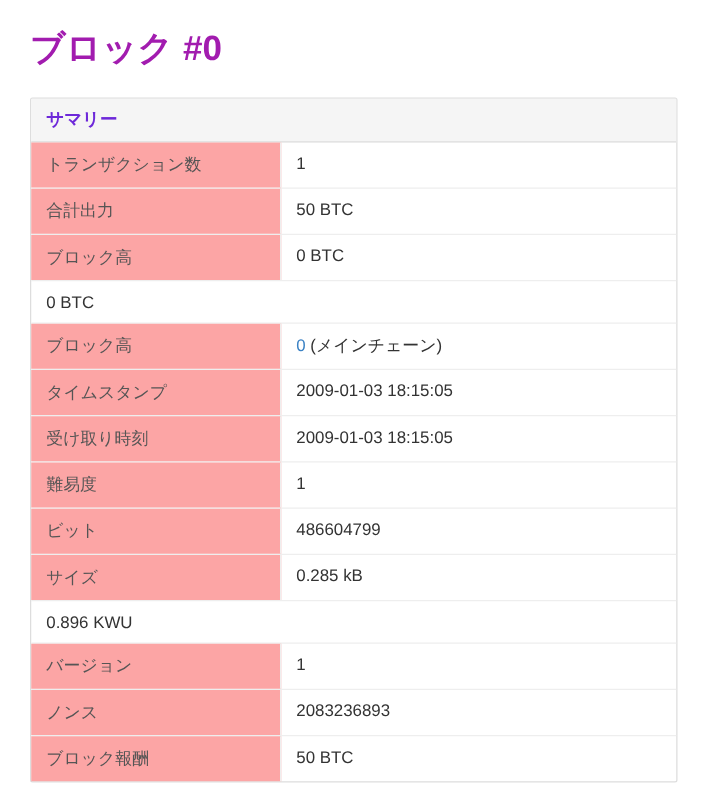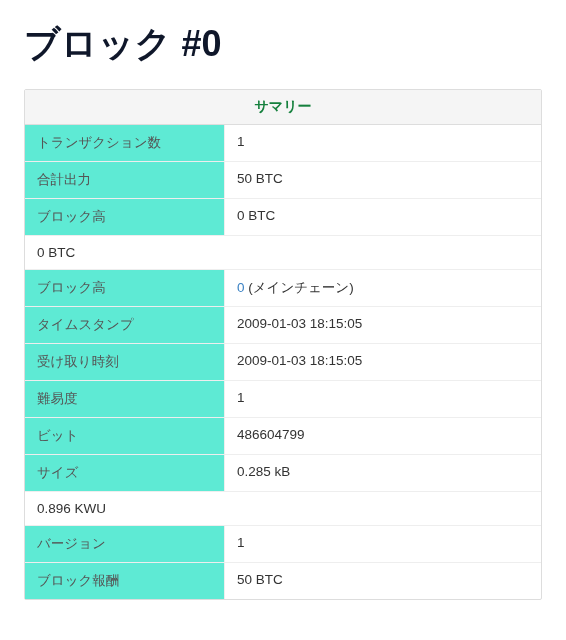--- a/index.html
+++ b/index.html
@@ -12,63 +12,62 @@
       font-family: -apple-system, BlinkMacSystemFont, "Helvetica Neue", Arial, sans-serif;
       font-size: 14px;
       background: #ffffff;
       color: #333333;
       width: 566px;
       min-height: 640px;
       padding: 20px 24px;
     }
 
     .page-title {
-      font-size: 36px;
+      font-size: 28px;
       font-weight: bold;
-      color: #0f172a;
+      color: #a21caf;
       margin-bottom: 20px;
     }
 
     .page-title span {
       font-weight: bold;
     }
 
     .section {
       border: 1px solid #dddddd;
       border-radius: 2px;
       margin-bottom: 16px;
     }
 
     .section-header {
       background: #f5f5f5;
       padding: 8px 12px;
       font-weight: bold;
       font-size: 14px;
       border-bottom: 1px solid #dddddd;
-      color: #15803d;
-      text-align: center;
+      color: #6d28d9;
     }
 
     .table-row {
       display: flex;
       border-bottom: 1px solid #eeeeee;
     }
 
     .table-row:last-child {
       border-bottom: none;
     }
 
     .table-cell-label {
       width: 200px;
       min-width: 200px;
       padding: 9px 12px;
       color: #555555;
       font-size: 13.5px;
       border-right: 1px solid #eeeeee;
-      background: #5eead4;
+      background: #fca5a5;
     }
 
     .table-cell-value {
       flex: 1;
       padding: 9px 12px;
       font-size: 13.5px;
       color: #333333;
     }
 
     .link-blue {
@@ -128,17 +127,21 @@
         <div class="table-cell-value">0.285 kB</div>
       </div>
       <div class="table-row">
         <div class="table-cell-value">0.896 KWU</div>
       </div>
       <div class="table-row">
         <div class="table-cell-label">バージョン</div>
         <div class="table-cell-value">1</div>
       </div>
       <div class="table-row">
+        <div class="table-cell-label">ノンス</div>
+        <div class="table-cell-value">2083236893</div>
+      </div>
+      <div class="table-row">
         <div class="table-cell-label">ブロック報酬</div>
         <div class="table-cell-value">50 BTC</div>
       </div>
     </div>
 </div>
 
 </body></html>

